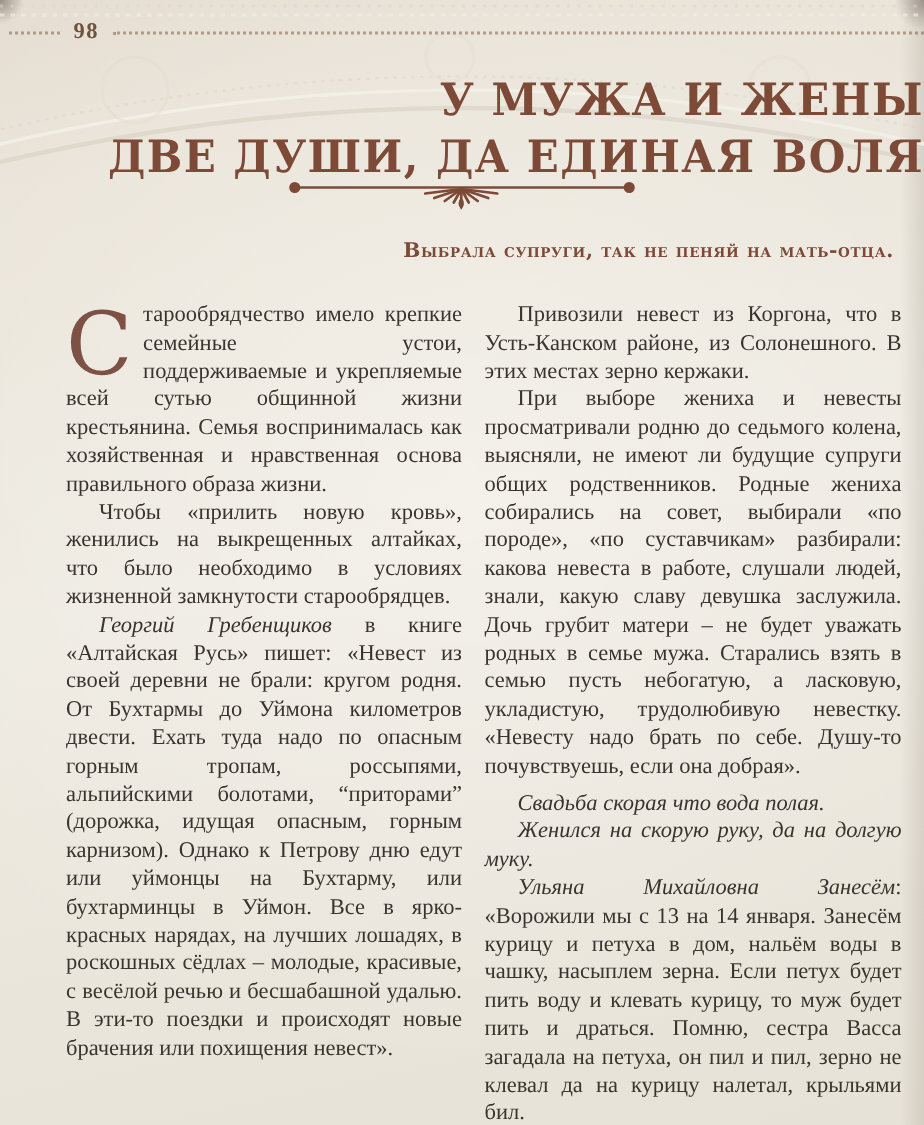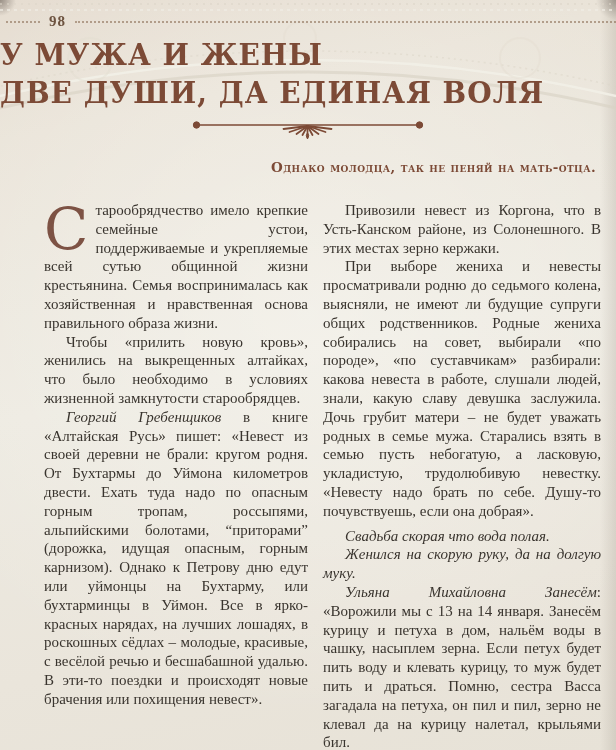--- a/index.html
+++ b/index.html
@@ -48,24 +48,24 @@
   }
   .dotline-short { width: 34px; }
   .dotline-long { flex: 1; }
   .pagenum {
     font-size: 15px;
     color: #6d5340;
     letter-spacing: 1px;
   }
   .title {
     position: absolute;
-    top: 36px;
+    top: 48px;
     left: 0;
     right: 0;
-    text-align: left;
+    text-align: right;
     color: #7c4a36;
     font-family: "DejaVu Serif", serif;
     font-weight: bold;
   }
   .title-line {
     font-size: 28px;
     line-height: 38px;
     letter-spacing: 1px;
     transform: scaleY(1.06);
   }
@@ -167,21 +167,21 @@
         <line x1="117" y1="8" x2="117" y2="14"></line>
         <line x1="117" y1="8" x2="122" y2="17"></line>
         <line x1="117" y1="8" x2="128" y2="16"></line>
         <line x1="117" y1="8" x2="135" y2="14"></line>
         <line x1="117" y1="8" x2="141" y2="11"></line>
       </g>
       <path d="M117,14 q2.5,4 0,7 q-2.5,-3 0,-7" stroke-width="1"></path>
     </g>
   </svg>
 
-  <div class="epigraph">Однако молодца, так не пеняй на мать-отца.</div>
+  <div class="epigraph">Выбрала супруги, так не пеняй на мать-отца.</div>
 
   <div class="columns">
 
     <div class="col-left">
       <p class="para noindent"><span class="dropcap">С</span><span>тарообрядчество имело крепкие семейные устои, поддерживаемые и укрепляемые всей сутью общинной жизни крестьянина. Семья воспринималась как хозяйственная и нравственная основа правильного образа жизни.</span></p>
       <p class="para">Чтобы «прилить новую кровь», женились на выкрещенных алтайках, что было необходимо в условиях жизненной замкнутости старообрядцев.</p>
       <p class="para"><span class="lead">Георгий Гребенщиков</span><span> в книге «Алтайская Русь» пишет: «Невест из своей деревни не брали: кругом родня. От Бухтармы до Уймона километров двести. Ехать туда надо по опасным горным тропам, россыпями, альпийскими болотами, “приторами” (дорожка, идущая опасным, горным карнизом). Однако к Петрову дню едут или уймонцы на Бухтарму, или бухтарминцы в Уймон. Все в ярко-красных нарядах, на лучших лошадях, в роскошных сёдлах – молодые, красивые, с весёлой речью и бесшабашной удалью. В эти-то поездки и происходят новые брачения или похищения невест».</span></p>
     </div>
 
     <div class="col-right">

